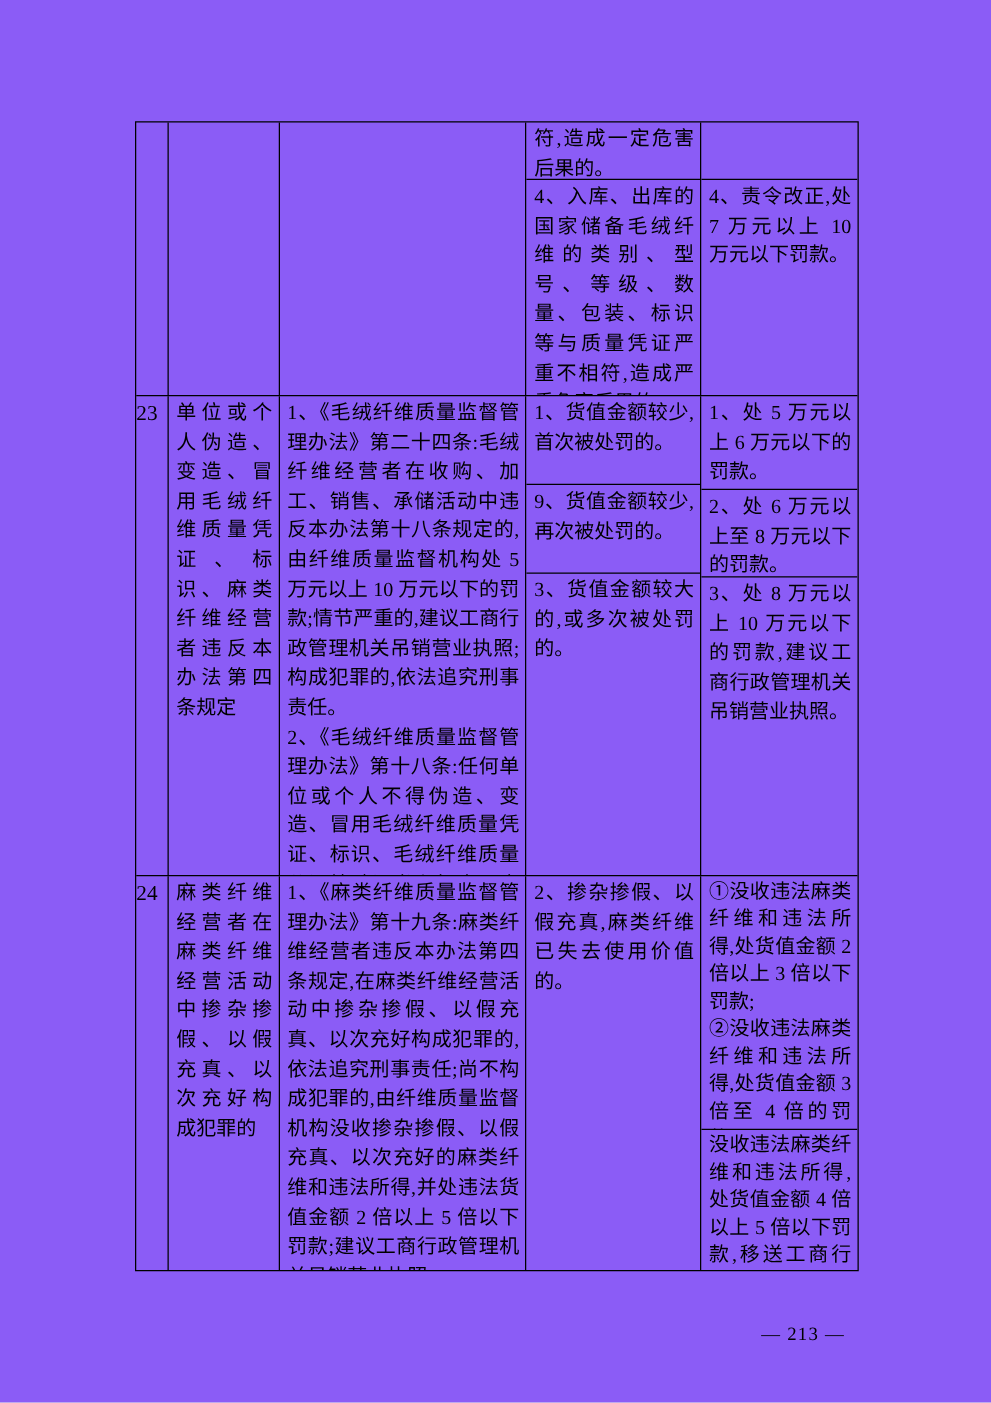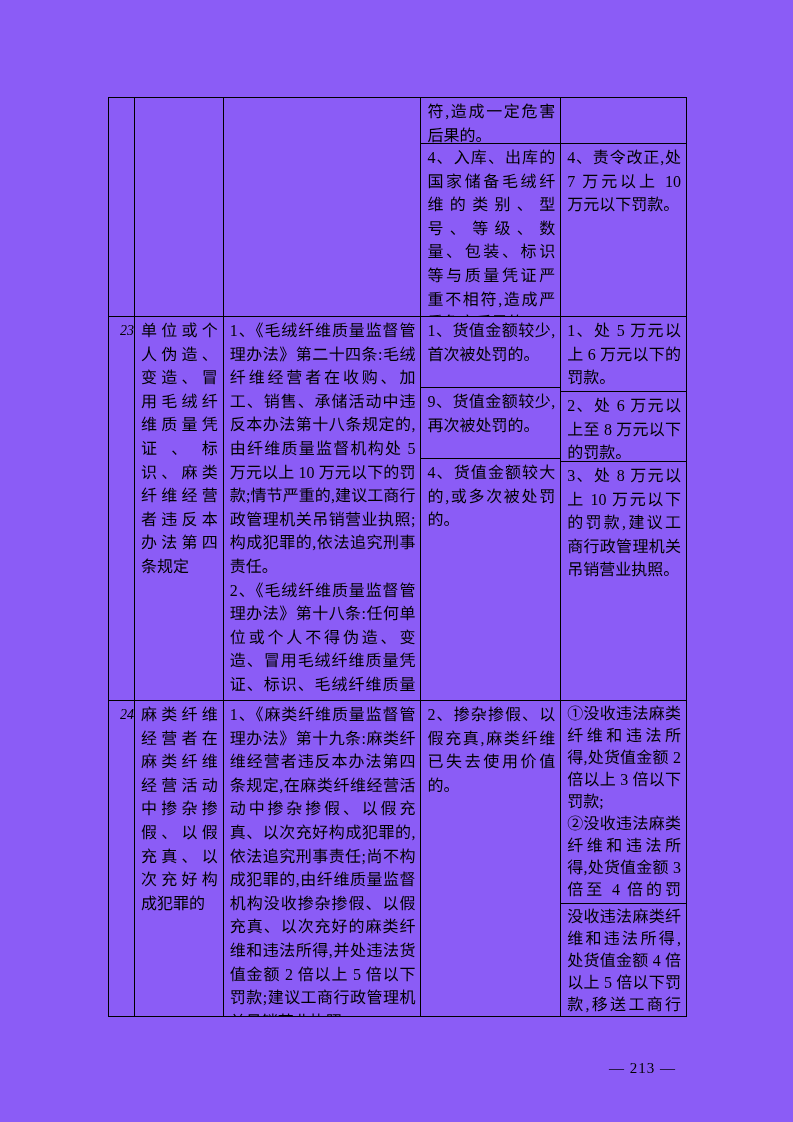--- a/index.html
+++ b/index.html
@@ -48,25 +48,24 @@
     padding: 2px 5px 0 6px;
     font-size: 16px;
     line-height: 23.6px;
     text-align: justify;
     text-justify: inter-character;
     white-space: pre-line;
     overflow: hidden;
   }
   .tight { line-height: 22px; }
   .num {
-    font-size: 14px;
-    text-align: right;
+    font-size: 17px;
+    text-align: left;
     padding-top: 6px;
     line-height: 16px;
-    font-style: italic;
   }
   .page-footer {
     position: absolute;
     top: 1059px;
     right: 117px;
     font-size: 15px;
     line-height: 18px;
     letter-spacing: 1px;
     white-space: nowrap;
   }
@@ -112,21 +111,21 @@
 2、《毛绒纤维质量监督管理办法》第十八条:任何单位或个人不得伪造、变造、冒用毛绒纤维质量凭证、标识、毛绒纤维质量公证检验证书和标志、本办法第九条规定的检验的证书。</div>
       </div>
       <div class="col c4">
         <div class="sub" style="height:71px">
           <div class="txt">1、货值金额较少,首次被处罚的。</div>
         </div>
         <div class="sub" style="height:71px">
           <div class="txt">9、货值金额较少,再次被处罚的。</div>
         </div>
         <div class="sub" style="height:242px">
-          <div class="txt">4、货值金额较大的,或多次被处罚的。</div>
+          <div class="txt">3、货值金额较大的,或多次被处罚的。</div>
         </div>
       </div>
       <div class="col c5">
         <div class="sub" style="height:75px">
           <div class="txt">1、处 5 万元以上 6 万元以下的罚款。</div>
         </div>
         <div class="sub" style="height:70px">
           <div class="txt">2、处 6 万元以上至 8 万元以下的罚款。</div>
         </div>
         <div class="sub" style="height:239px">

